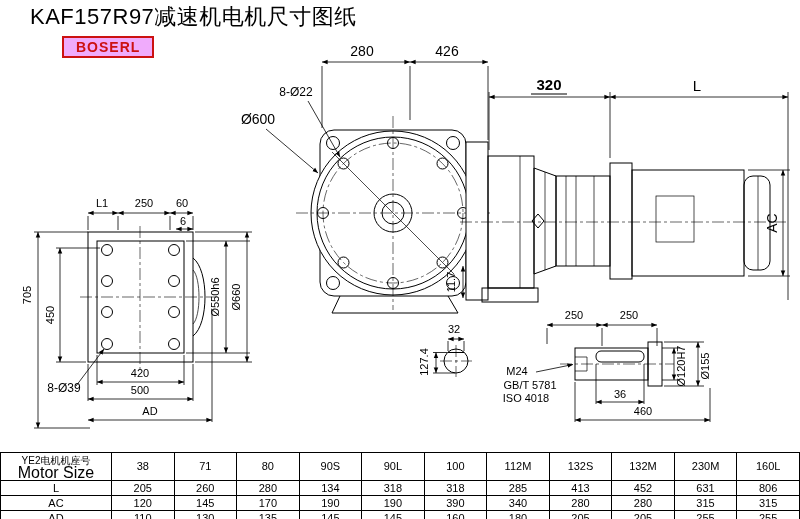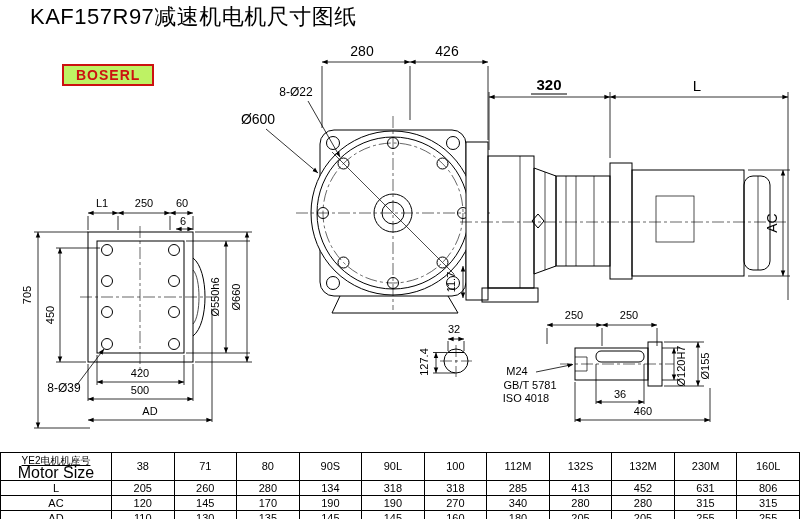--- a/index.html
+++ b/index.html
@@ -1,38 +1,38 @@
 <!DOCTYPE html>
 <html><head>
 <meta charset="utf-8">
 <style>
   html,body{margin:0;padding:0;background:#fff;}
   body{width:800px;height:519px;overflow:hidden;position:relative;
        font-family:"Liberation Sans",sans-serif;color:#000;}
   .page-title{position:absolute;left:4px;top:2px;font-size:22px;font-weight:normal;
               letter-spacing:.5px;white-space:nowrap;margin-left:26px;}
-  .logo-box{position:absolute;left:62px;top:64px;border:2px solid #cc1111;
+  .logo-box{position:absolute;left:62px;top:36px;border:2px solid #cc1111;
             color:#cc1111;font-weight:bold;font-size:14px;padding:1px 12px;
-            letter-spacing:1px;background:#bef264;}
+            letter-spacing:1px;background:#f0abfc;}
   svg.draw{position:absolute;left:0;top:0;}
   svg text{font-family:"Liberation Sans",sans-serif;font-size:12px;fill:#000;text-anchor:middle;}
   svg .t11{font-size:11px;} svg .t14{font-size:14px;} svg .t15{font-size:15px;}
   svg .b{font-weight:bold;}
   .ln{stroke:#000;stroke-width:1;fill:none;}
   .wh{stroke:#000;stroke-width:1;fill:#fff;}
   .thin{stroke:#000;stroke-width:.7;fill:none;}
   .cl{stroke:#000;stroke-width:.6;fill:none;stroke-dasharray:12 3 3 3;}
   .dl{stroke:#000;stroke-width:.8;fill:none;}
   table.size-table{position:absolute;left:0;top:452px;width:800px;
                    border-collapse:collapse;table-layout:fixed;}
   table.size-table td{border:1px solid #000;text-align:center;vertical-align:middle;
                       font-size:11px;padding:0;height:14px;line-height:13px;}
   table.size-table tr.hdr td{height:27px;}
   table.size-table td.c0{width:110px;}
-  td.c0 .cn{font-size:10px;line-height:12px;text-decoration:underline;}
+  td.c0 .cn{font-size:10px;line-height:12px;}
   td.c0 .en{font-size:16px;line-height:12px;}
 </style>
 </head>
 <body>
 
 <div class="page-title">KAF157R97减速机电机尺寸图纸</div>
 <div class="logo-box">
   <span>BOSERL</span>
 </div>
 
@@ -266,21 +266,21 @@
     <td>631</td>
     <td>806</td>
   </tr>
   <tr>
     <td class="c0">AC</td>
     <td>120</td>
     <td>145</td>
     <td>170</td>
     <td>190</td>
     <td>190</td>
-    <td>270</td>
+    <td>390</td>
     <td>340</td>
     <td>280</td>
     <td>280</td>
     <td>315</td>
     <td>315</td>
   </tr>
   <tr>
     <td class="c0">AD</td>
     <td>110</td>
     <td>130</td>

